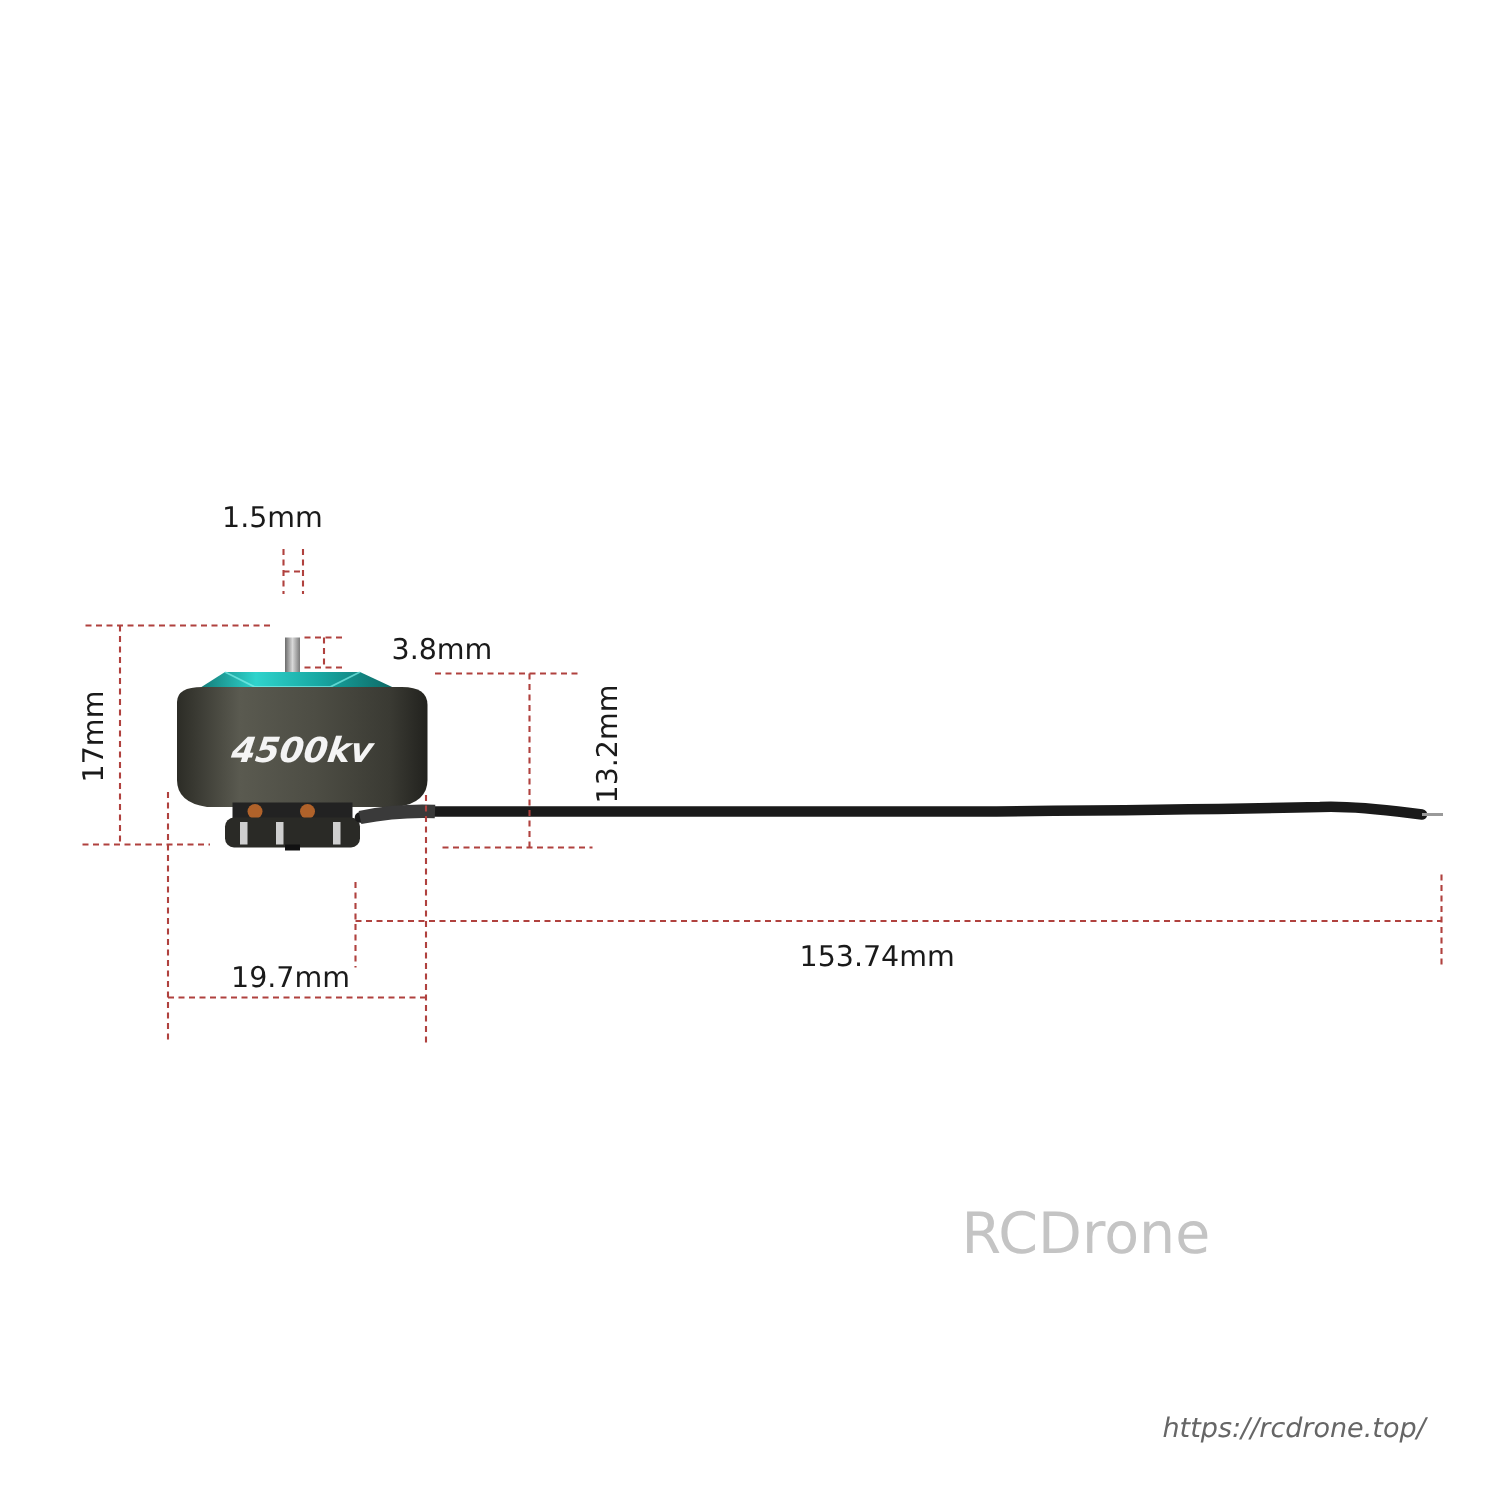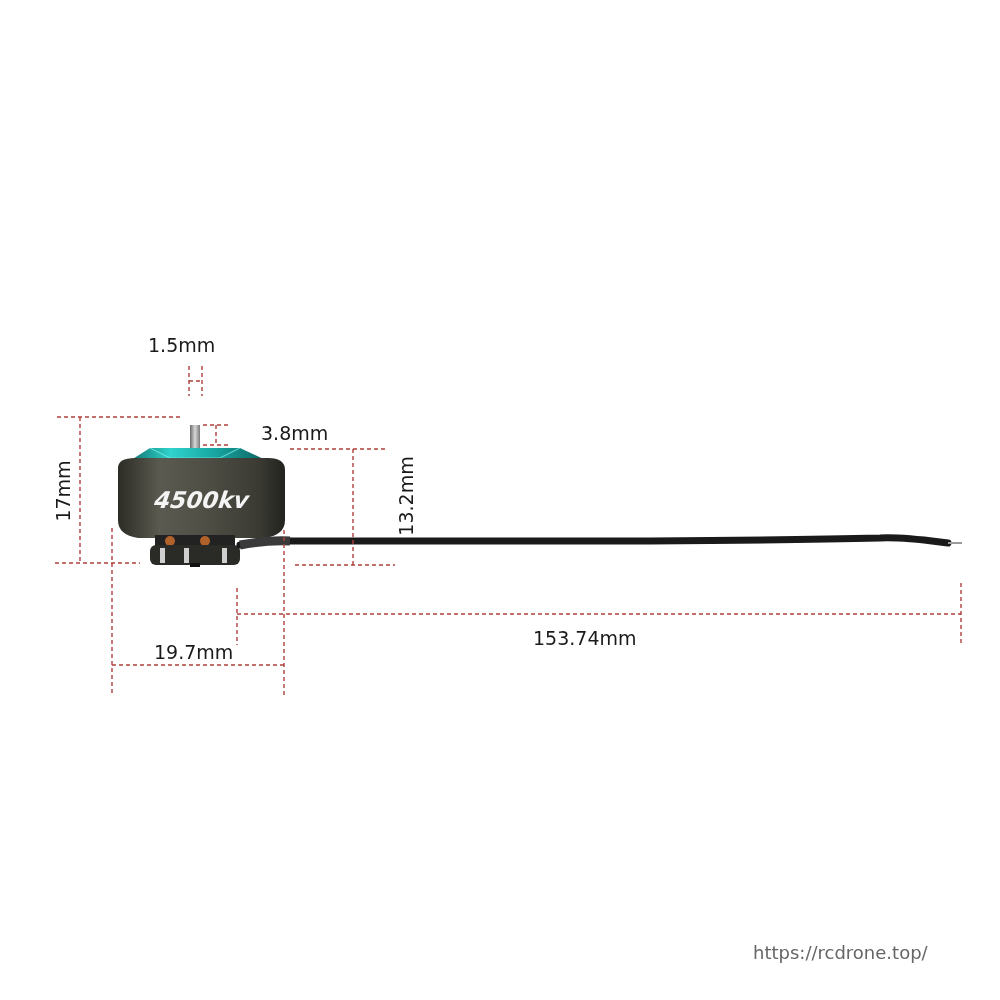--- a/index.html
+++ b/index.html
@@ -98,14 +98,15 @@
 
   
   <div class="label" style="left:148px; top:334px;">1.5mm</div>
   <div class="label" style="left:231px; top:422px;margin-left:30px;">3.8mm</div>
   <div class="label vert" style="left:32px; top:480px;">17mm</div>
   <div class="label vert" style="left:366px; top:485px;">13.2mm</div>
   <div class="label" style="left:154px; top:641px;">19.7mm</div>
   <div class="label" style="left:533px; top:627px;">153.74mm</div>
 
   
-  <div class="url" style="left:753px; top:942px;">https://rcdrone.top/</div>
+  <div class="watermark" style="left:641px; top:800px;">RCDrone</div>
+  <div class="url" style="left:775px; top:942px;font-style:italic;">https://rcdrone.top/</div>
 </div>
 
 </body></html>

